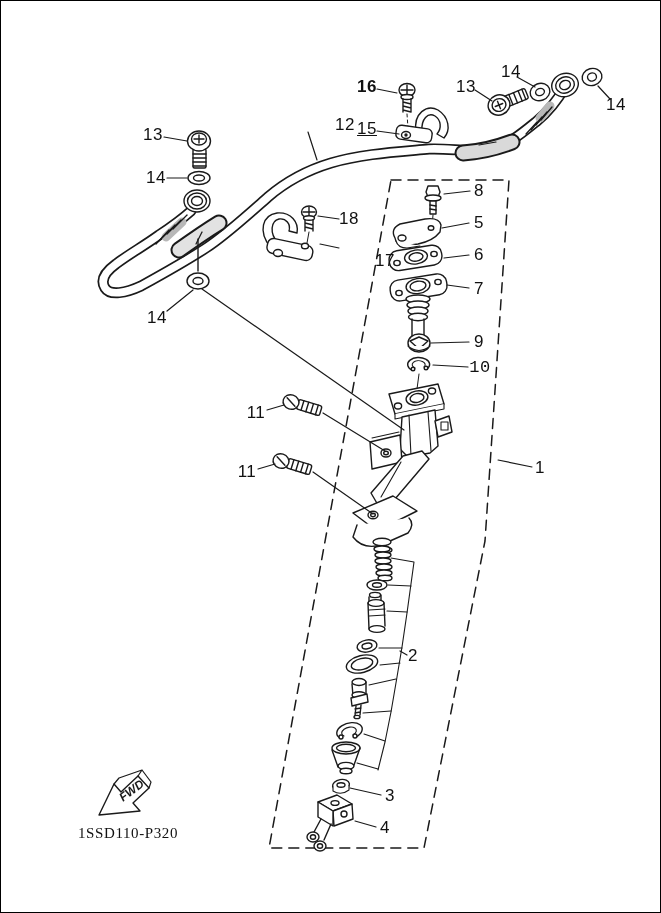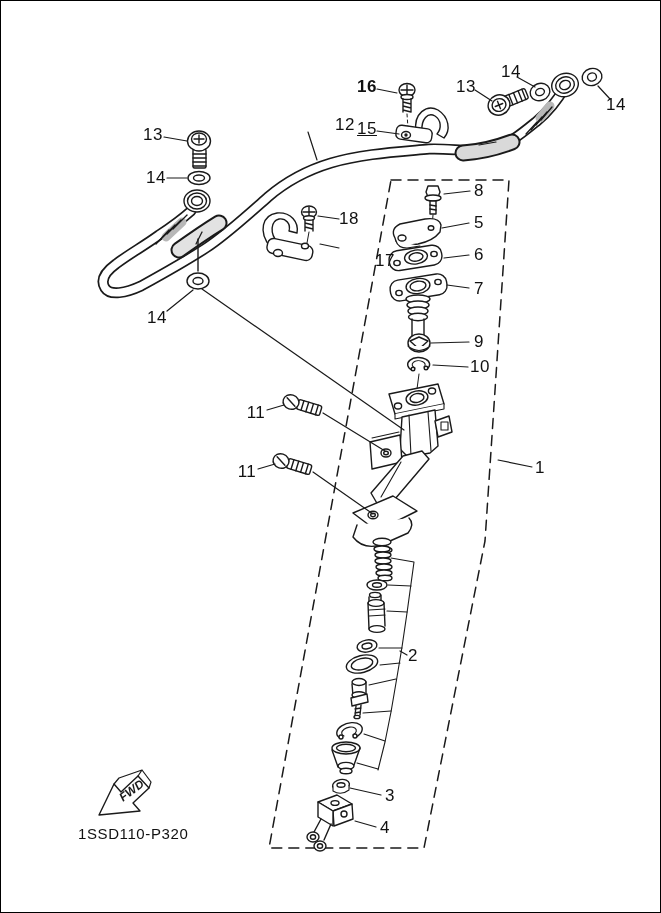--- a/index.html
+++ b/index.html
@@ -9,21 +9,21 @@
     font-family:"Liberation Sans", sans-serif;
   }
   svg{position:absolute;left:0;top:0;}
   .callout{
     position:absolute;transform:translate(-50%,-50%);
     font-size:17px;color:#111;letter-spacing:.5px;white-space:nowrap;
     font-family:"Liberation Sans", sans-serif;
   }
   #code-label{
     position:absolute;left:77px;top:824px;font-size:15px;color:#111;
-    letter-spacing:.6px;font-family:Liberation Sans, sans-serif;
+    letter-spacing:.6px;font-family:Liberation Serif, serif;
   }
 </style>
 </head>
 <body>
 
 <div id="stage">
 <svg width="661" height="913" viewBox="0 0 661 913" stroke="#1a1a1a" fill="none" stroke-width="1.4" stroke-linecap="round" stroke-linejoin="round">
 
   <g>
     <path d="M 564,86 C 556,100 548,110 536,120 C 520,133 507,144 490,148
@@ -373,21 +373,21 @@
       <div class="callout" style="left: 304px; top: 124px; margin-left: 40px;">12</div>
       <div class="callout" style="left: 152px; top: 134px;">13</div>
       <div class="callout" style="left: 155px; top: 177px;">14</div>
       <div class="callout" style="left: 348px; top: 218px;">18</div>
       <div class="callout" style="left: 348px; top: 260px; margin-left: 36px;">17</div>
       <div class="callout" style="left: 478px; top: 190px;">8</div>
       <div class="callout" style="left: 478px; top: 222px;">5</div>
       <div class="callout" style="left: 478px; top: 254px;">6</div>
       <div class="callout" style="left: 478px; top: 288px;">7</div>
       <div class="callout" style="left: 478px; top: 341px;">9</div>
-      <div class="callout" style="left: 479px; top: 366px;">10</div>
+      <div class="callout" style="left: 479px; top: 366px; font-family: Liberation Mono, monospace;">10</div>
       <div class="callout" style="left: 156px; top: 317px;">14</div>
       <div class="callout" style="left: 255px; top: 412px;">11</div>
       <div class="callout" style="left: 246px; top: 471px;">11</div>
       <div class="callout" style="left: 539px; top: 467px;">1</div>
       <div class="callout" style="left: 412px; top: 655px;">2</div>
       <div class="callout" style="left: 389px; top: 795px;">3</div>
       <div class="callout" style="left: 384px; top: 827px;">4</div>
     </div>
   <div id="code-label">1SSD110-P320</div>
 </div>

